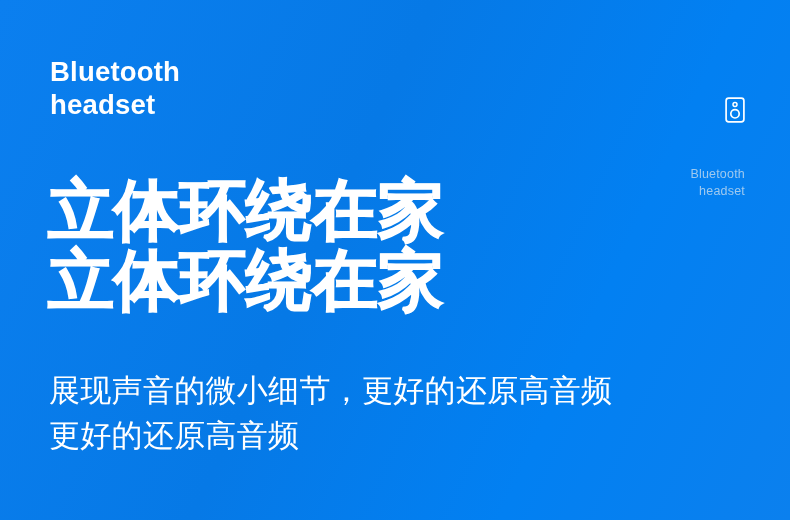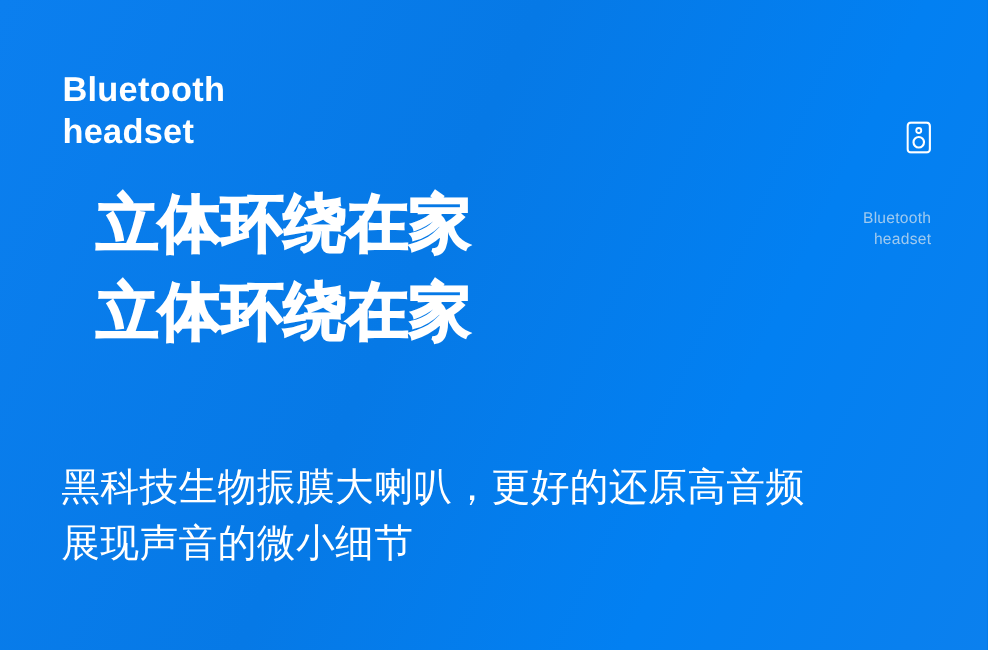--- a/index.html
+++ b/index.html
@@ -61,28 +61,27 @@
     font-size:12.5px;
     line-height:16.5px;
     letter-spacing:0.2px;
     white-space:pre-line;
   }
 
   
   #headline {
     position:absolute;
     left:48px;
-    top:144px;
+    top:176px;
     color:#ffffff;
     font-family:"DejaVu Sans","Liberation Sans",sans-serif;
-    font-size:50px;
+    font-size:66px;
     font-weight:bold;
     line-height:70px;
     letter-spacing:0px;
-    margin-left:29px;
     -webkit-text-stroke:1.4px #ffffff;
   }
   #headline .hl-line { display:block; white-space:nowrap; }
 
   
   #subtitle {
     position:absolute;
     left:49px;
     top:368px;
     color:#ffffff;
@@ -112,17 +111,17 @@
 
   <div id="side-label">Bluetooth
 headset</div>
 
   <div id="headline">
     <span class="hl-line">立体环绕在家</span>
     <span class="hl-line">立体环绕在家</span>
   </div>
 
   <div id="subtitle">
-    <span class="sub-line">黑科技生物振膜大喇叭，更好的还原高音频</span>
-    <span class="sub-line">展现声音的微小细节</span>
+    <span class="sub-line">展现声音的微小细节，更好的还原高音频</span>
+    <span class="sub-line">更好的还原高音频</span>
   </div>
 
 </div>
 
 </body></html>

